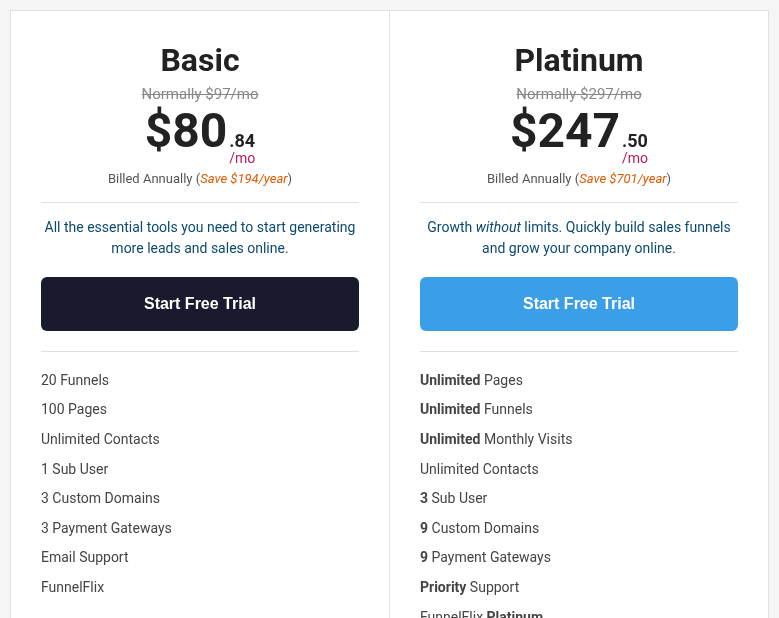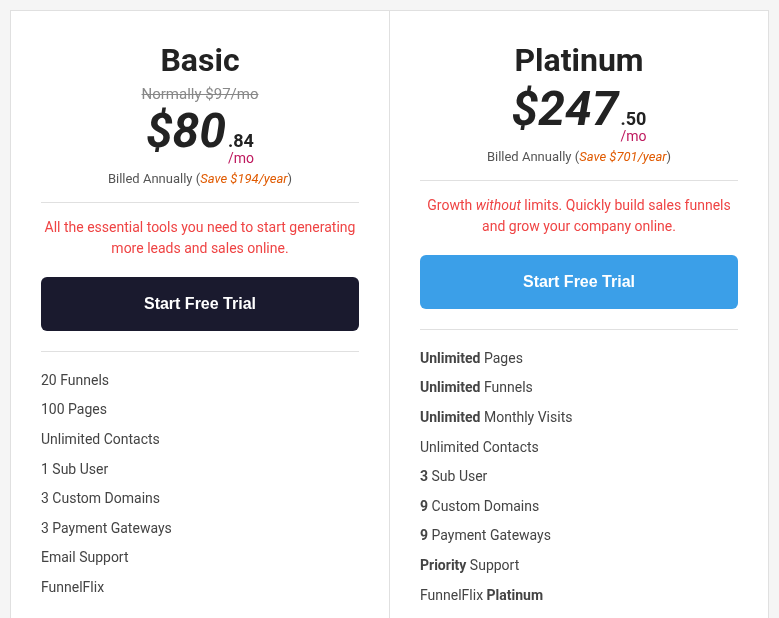--- a/index.html
+++ b/index.html
@@ -49,21 +49,20 @@
       display: flex;
       align-items: baseline;
       justify-content: center;
       margin-bottom: 4px;
     }
     .price-dollar {
       font-size: 48px;
       font-weight: 700;
       color: #222;
       line-height: 1;
-      font-style: italic;
     }
     .price-cents-mo {
       display: flex;
       flex-direction: column;
       align-items: flex-start;
       margin-left: 2px;
       justify-content: flex-end;
     }
     .price-cents {
       font-size: 18px;
@@ -87,21 +86,21 @@
       font-style: italic;
     }
     .divider {
       border: none;
       border-top: 1px solid #e0e0e0;
       margin: 14px 0;
     }
     .plan-description {
       text-align: center;
       font-size: 14px;
-      color: #ef4444;
+      color: #0c4a6e;
       line-height: 1.5;
       margin-bottom: 18px;
       min-height: 42px;
     }
     .plan-description em {
       font-style: italic;
     }
     .trial-btn {
       display: block;
       width: 100%;
@@ -166,20 +165,21 @@
       <li>3 Custom Domains</li>
       <li>3 Payment Gateways</li>
       <li>Email Support</li>
       <li>FunnelFlix</li>
 
     </ul>
   </div>
 
   <div class="plan-card platinum">
     <h2 class="plan-name">Platinum</h2>
+    <p class="plan-normal-price">Normally $297/mo</p>
     <div class="plan-price-row">
       <span class="price-dollar">$247</span>
       <div class="price-cents-mo">
         <span class="price-cents">.50</span>
         <span class="price-mo">/mo</span>
       </div>
     </div>
     <p class="billed-annually">
       <span>Billed Annually (</span><span class="save-text">Save $701/year</span><span>)</span>
     </p>

